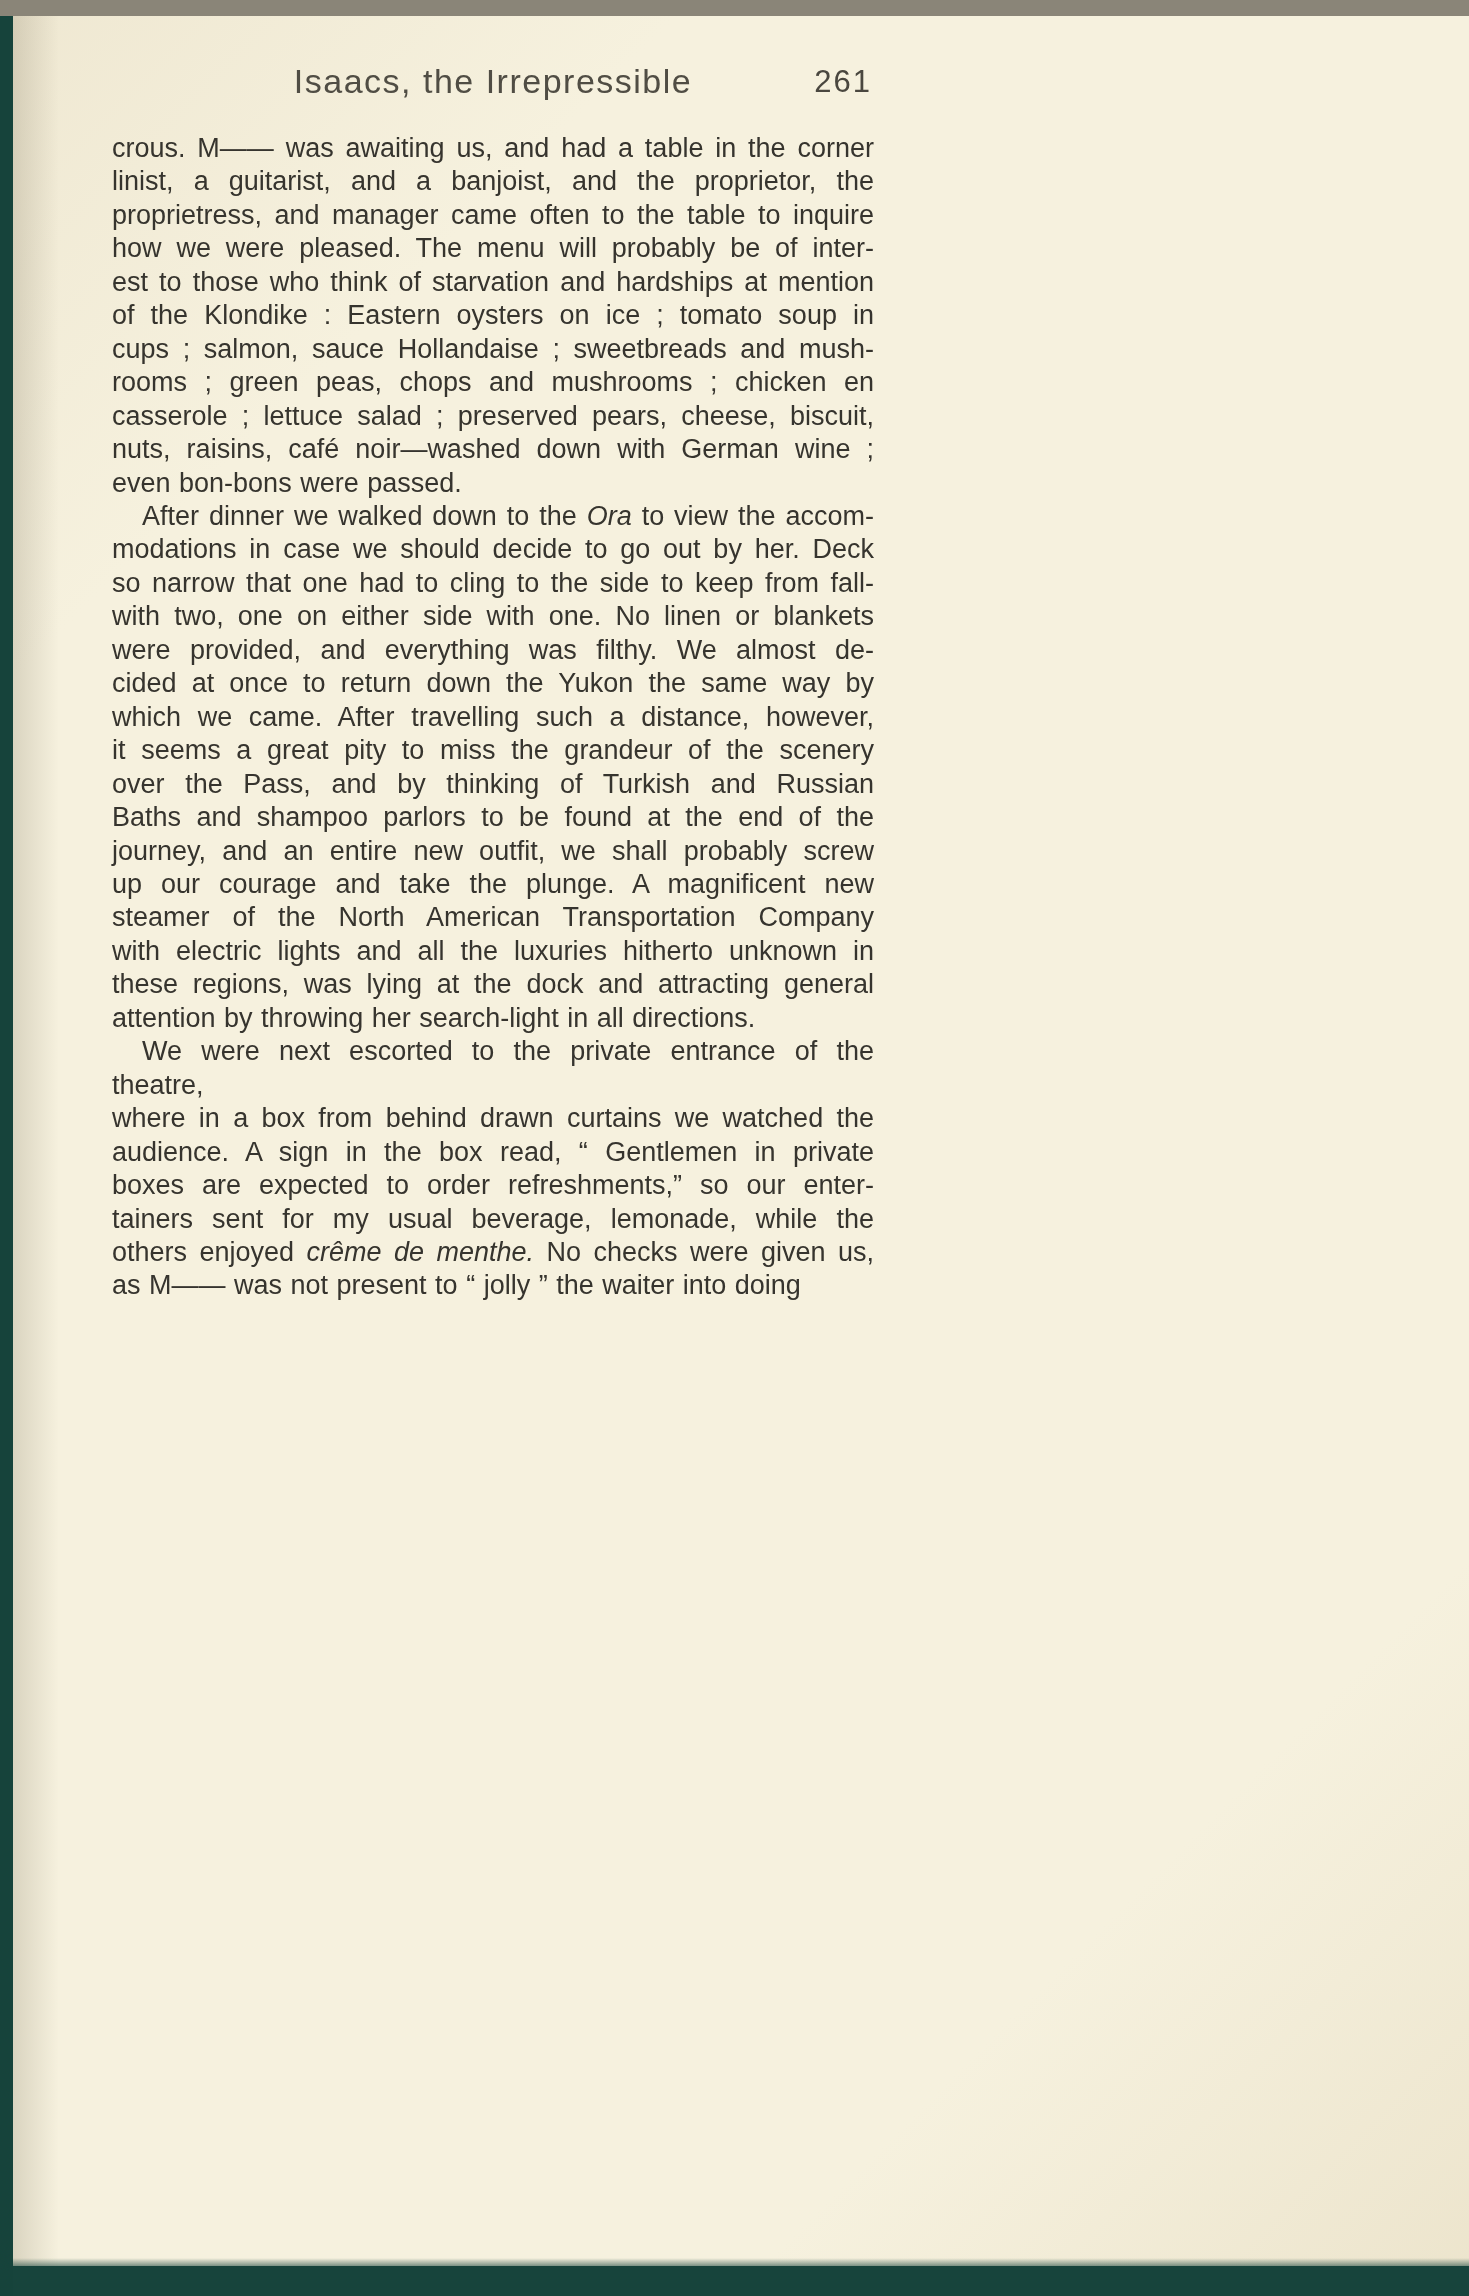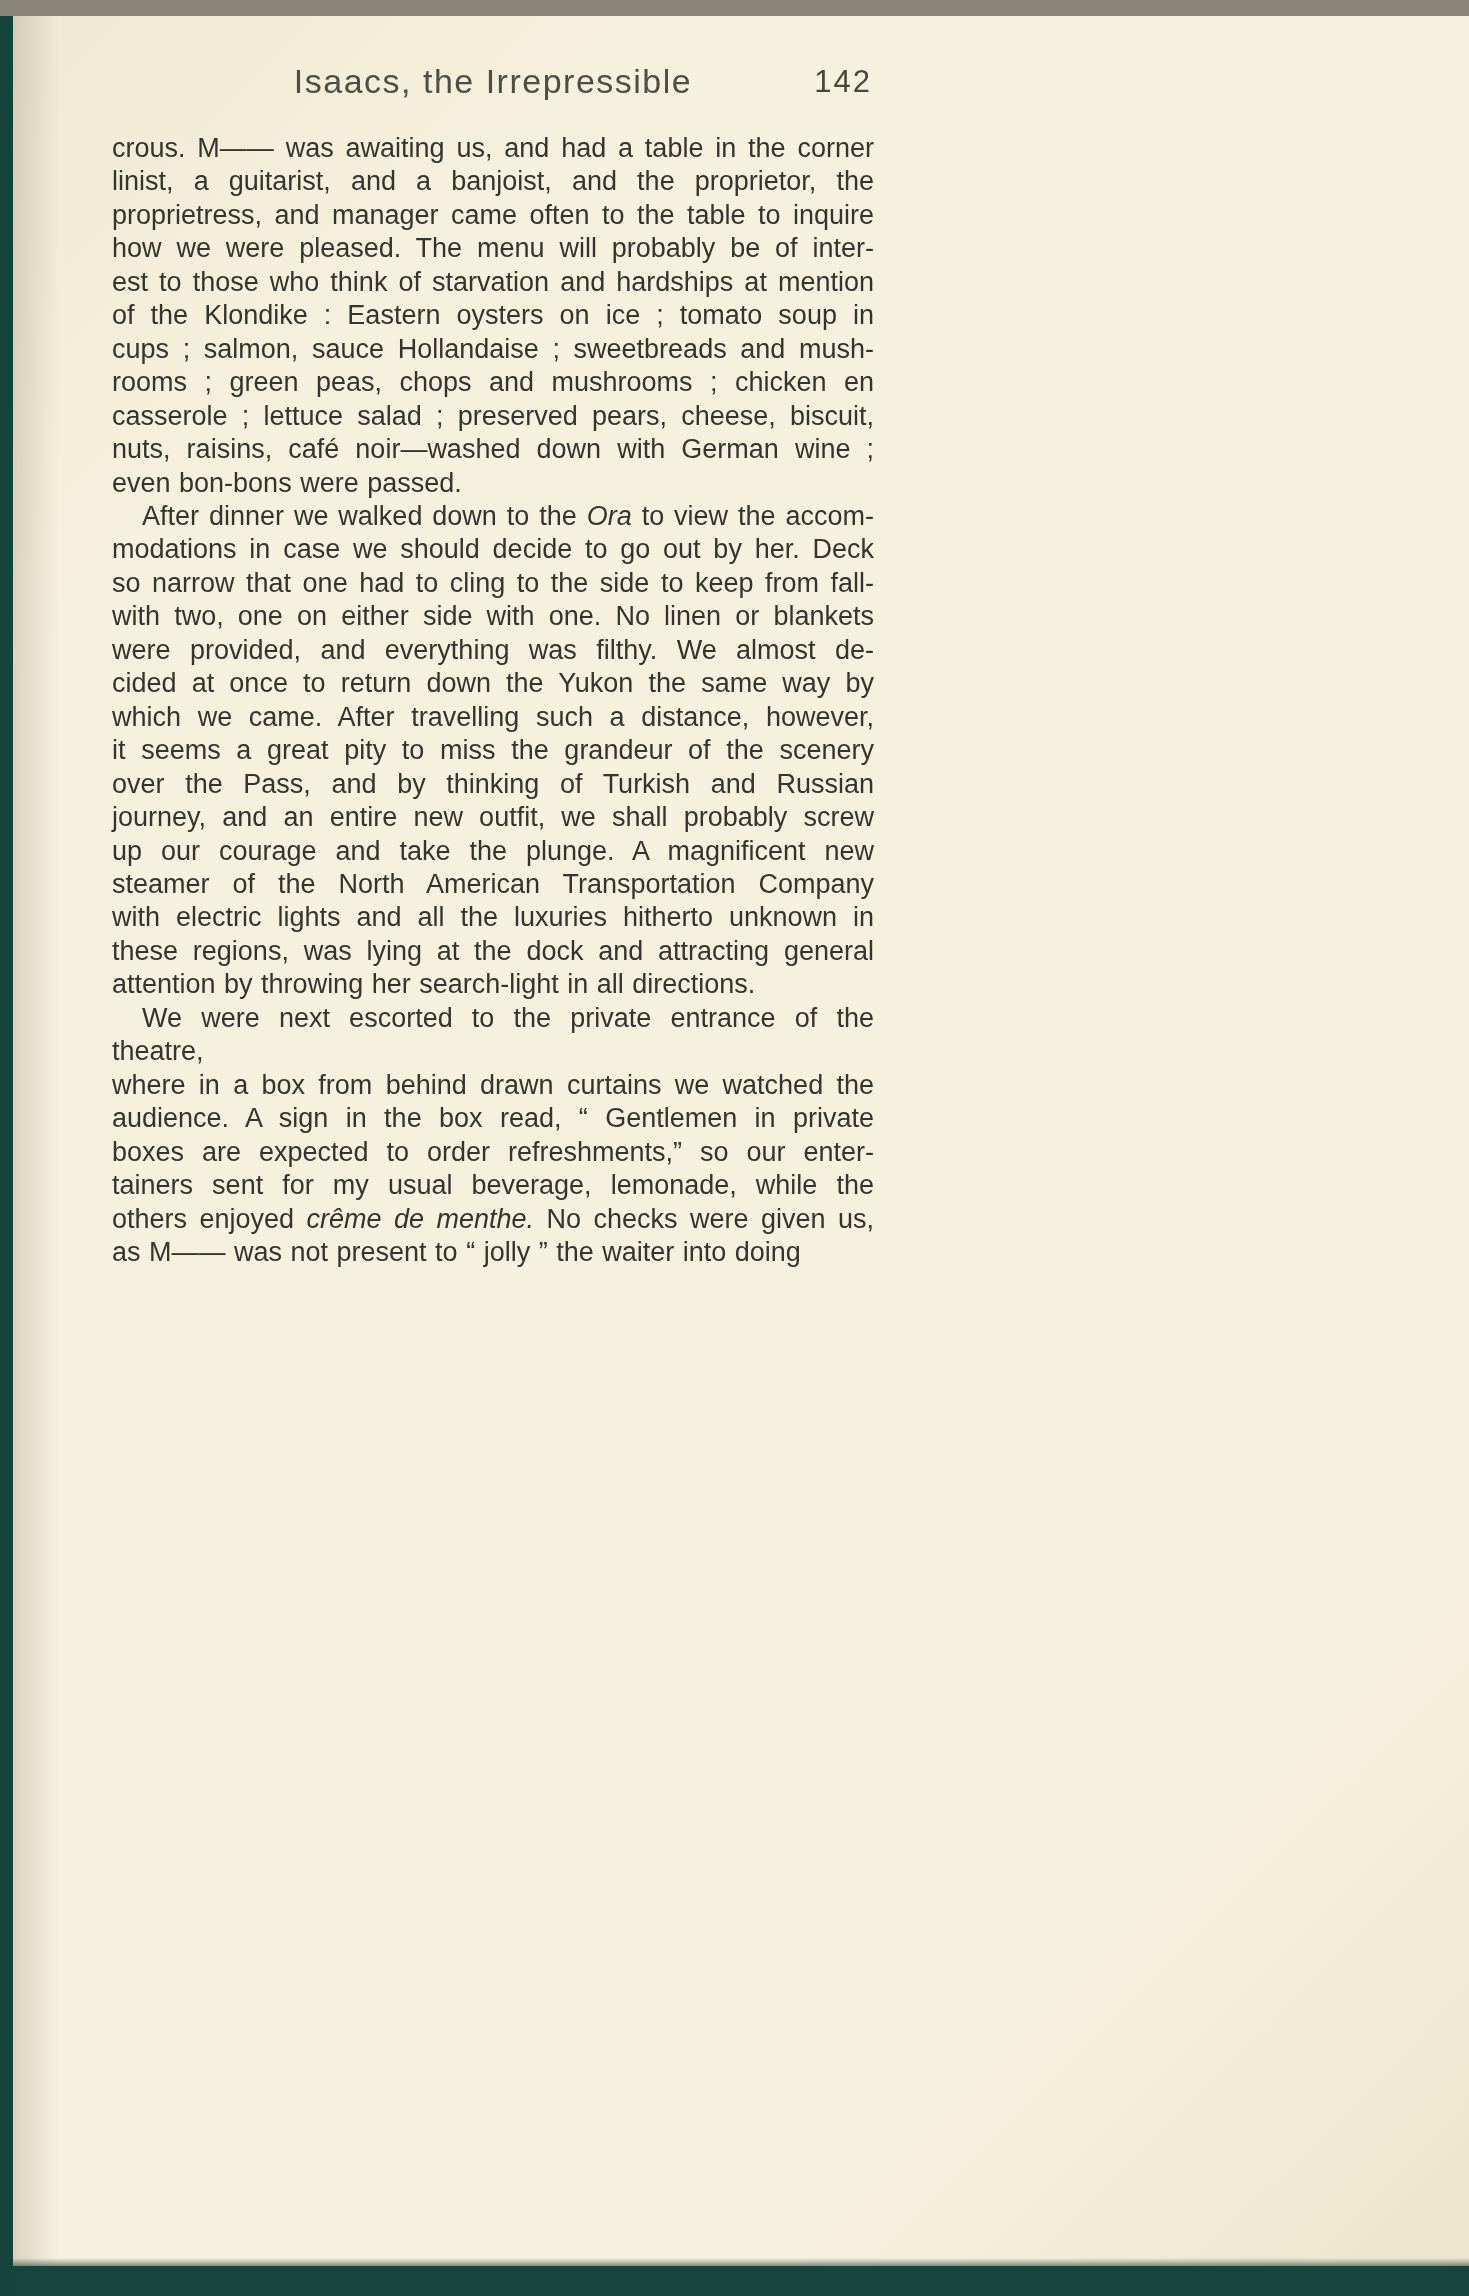--- a/index.html
+++ b/index.html
@@ -100,21 +100,21 @@
 </head>
 <body>
 
 <div class="page">
   <div class="binding-shadow"></div>
   <div class="edge-left"></div>
   <div class="edge-bottom"></div>
 
   <div class="running-header">
     <div class="header-title">Isaacs, the Irrepressible</div>
-    <div class="page-number">142</div>
+    <div class="page-number">261</div>
   </div>
 
   <div class="body-text">
       <div class="paragraph">
         <div class="line">crous.  M—— was awaiting us, and had a table in the corner</div>
         <div class="line">linist, a guitarist, and a banjoist, and the proprietor, the</div>
         <div class="line">proprietress, and manager came often to the table to inquire</div>
         <div class="line">how we were pleased.  The menu will probably be of inter-</div>
         <div class="line">est to those who think of starvation and hardships at mention</div>
         <div class="line">of the Klondike : Eastern oysters on ice ; tomato soup in</div>
@@ -127,20 +127,21 @@
       <div class="paragraph">
         <div class="line indent">After dinner we walked down to the <i>Ora</i> to view the accom-</div>
         <div class="line">modations in case we should decide to go out by her.  Deck</div>
         <div class="line">so narrow that one had to cling to the side to keep from fall-</div>
         <div class="line">with two, one on either side with one.  No linen or blankets</div>
         <div class="line">were provided, and everything was filthy.  We almost de-</div>
         <div class="line">cided at once to return down the Yukon the same way by</div>
         <div class="line">which we came.  After travelling such a distance, however,</div>
         <div class="line">it seems a great pity to miss the grandeur of the scenery</div>
         <div class="line">over the Pass, and by thinking of Turkish and Russian</div>
+        <div class="line">Baths and shampoo parlors to be found at the end of the</div>
         <div class="line">journey, and an entire new outfit, we shall probably screw</div>
         <div class="line">up our courage and take the plunge.  A magnificent new</div>
         <div class="line">steamer of the North American Transportation Company</div>
         <div class="line">with electric lights and all the luxuries hitherto unknown in</div>
         <div class="line">these regions, was lying at the dock and attracting general</div>
         <div class="line para-end">attention by throwing her search-light in all directions.</div>
       </div>
       <div class="paragraph">
         <div class="line indent">We were next escorted to the private entrance of the theatre,</div>
         <div class="line">where in a box from behind drawn curtains we watched the</div>

